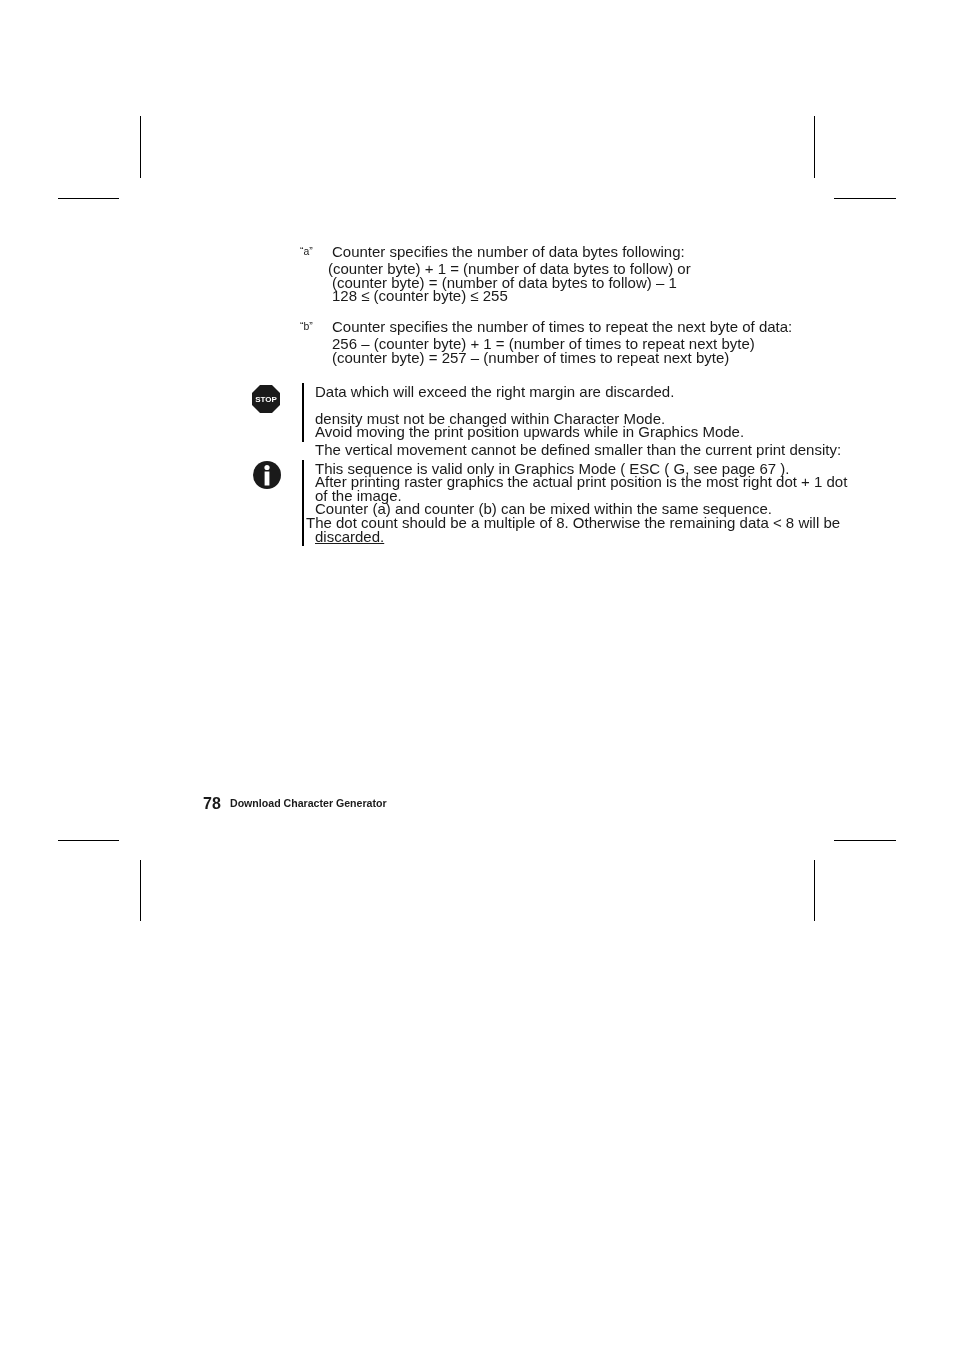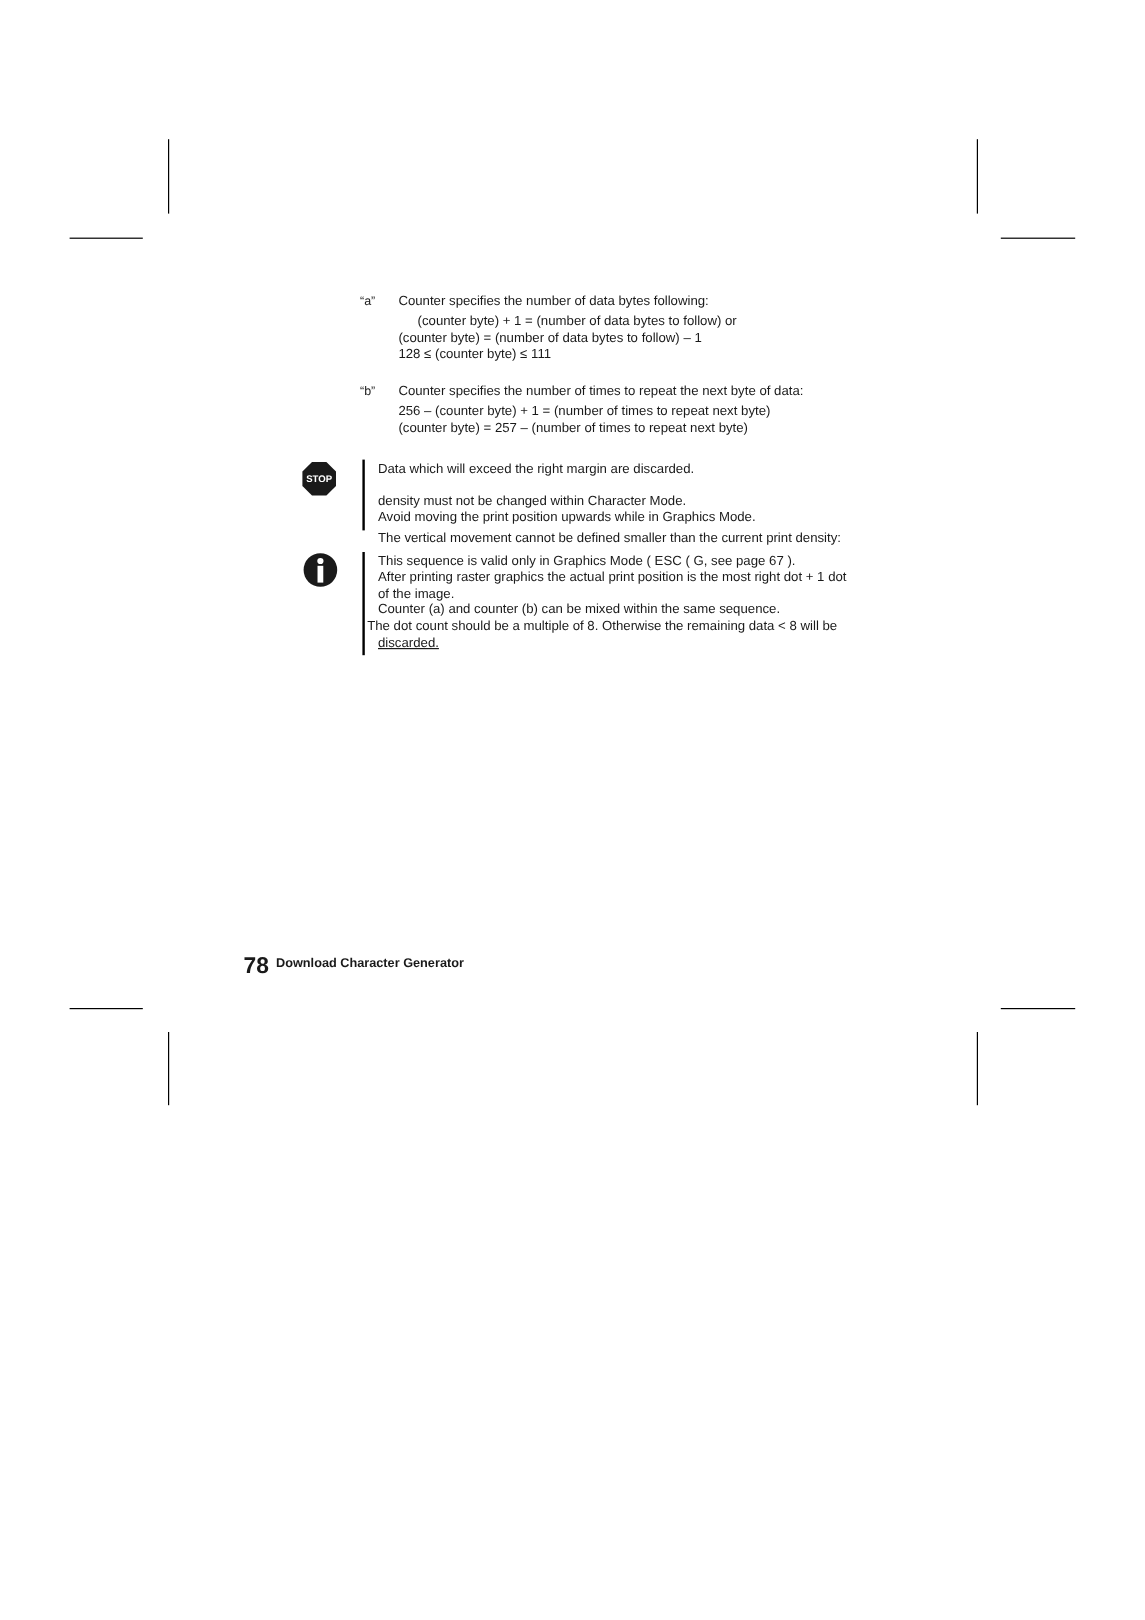--- a/index.html
+++ b/index.html
@@ -1,45 +1,45 @@
 <!DOCTYPE html>
 <html><head>
 <meta charset="utf-8">
 <style>
   html,body{margin:0;padding:0;background:#fff;}
   body{width:954px;height:1350px;position:relative;overflow:hidden;font-family:"Liberation Sans",sans-serif;color:#1a1a1a;}
   .mark{position:absolute;background:#000;}
   .v{width:1px;}
   .h{height:1px;}
-  .txt{position:absolute;font-size:11px;line-height:13.6px;white-space:nowrap;}
+  .txt{position:absolute;font-size:15px;line-height:13.6px;white-space:nowrap;}
   .lbl{position:absolute;font-size:10.4px;line-height:13.6px;}
   .bar{position:absolute;width:2px;background:#000;}
   .icon{position:absolute;}
-  .footer-num{position:absolute;left:203px;top:795px;font-size:19px;font-weight:bold;}
+  .footer-num{position:absolute;left:203px;top:795px;font-size:16px;font-weight:bold;}
   .footer-title{position:absolute;left:230px;top:797px;font-size:10.6px;font-weight:bold;}
   b{font-weight:normal;}
 </style>
 </head>
 <body>
 
 <div class="mark v" style="left:140px;top:116px;height:62px;"></div>
 <div class="mark h" style="left:58px;top:198px;width:61px;"></div>
 <div class="mark v" style="left:814px;top:116px;height:62px;"></div>
 <div class="mark h" style="left:834px;top:198px;width:62px;"></div>
 <div class="mark h" style="left:58px;top:840px;width:61px;"></div>
 <div class="mark v" style="left:140px;top:860px;height:61px;"></div>
 <div class="mark h" style="left:834px;top:840px;width:62px;"></div>
 <div class="mark v" style="left:814px;top:860px;height:61px;"></div>
 
 <div>
   <span class="lbl" style="left:300px;top:245px;">“a”</span>
   <span class="txt" style="left:332px;top:245px;">Counter specifies the number of data bytes following:</span>
-  <span class="txt" style="left:348px;top:262px;">(counter byte) + 1 = (number of data bytes to follow) or</span>
+  <span class="txt" style="left:328px;top:262px;">(counter byte) + 1 = (number of data bytes to follow) or</span>
   <span class="txt" style="left:332px;top:276px;">(counter byte) = (number of data bytes to follow) – 1</span>
-  <span class="txt" style="left:332px;top:289px;">128 ≤ (counter byte) ≤ 111</span>
+  <span class="txt" style="left:332px;top:289px;">128 ≤ (counter byte) ≤ 255</span>
 </div>
 
 <div>
   <span class="lbl" style="left:300px;top:320px;">“b”</span>
   <span class="txt" style="left:332px;top:320px;">Counter specifies the number of times to repeat the next byte of data:</span>
   <span class="txt" style="left:332px;top:337px;">256 – (counter byte) + 1 = (number of times to repeat next byte)</span>
   <span class="txt" style="left:332px;top:351px;">(counter byte) = 257 – (number of times to repeat next byte)</span>
 </div>
 
 <div>

